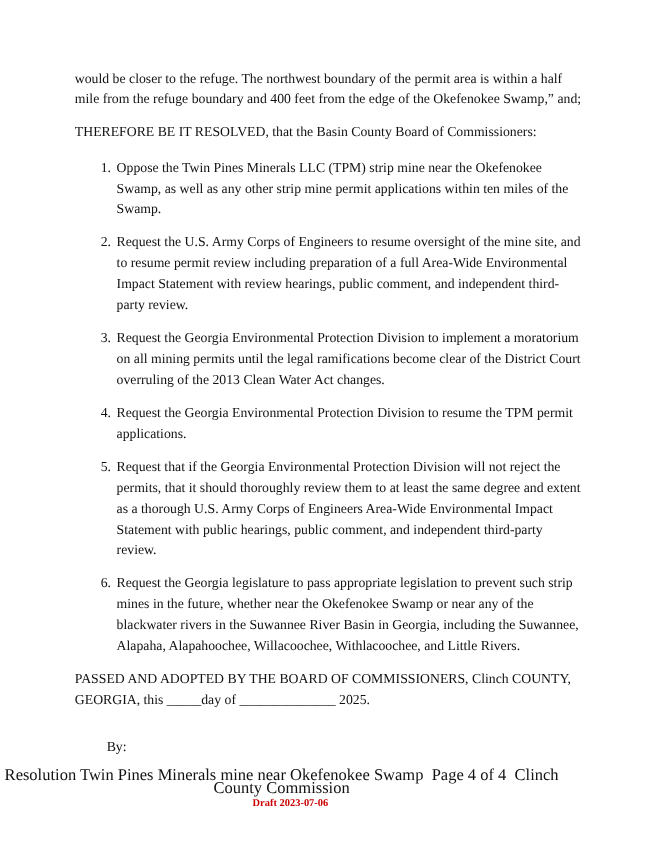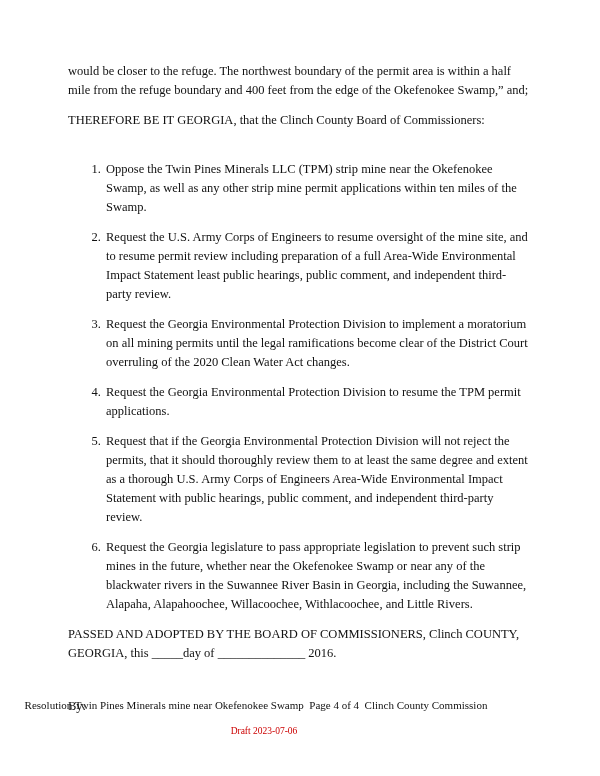--- a/index.html
+++ b/index.html
@@ -23,91 +23,93 @@
     top: 62px;
     left: 68px;
     width: 462px;
     font-size: 12.5px;
     line-height: 19px;
   }
   .content p {
     margin: 0 0 11px 0;
   }
   ol.res-list {
-    margin: 30px 0 11px 0;
+    margin: 13px 0 11px 0;
     padding: 0 0 0 36px;
   }
   ol.res-list li {
     margin: 0 0 11px 0;
     padding-left: 2px;
   }
   .passed {
     margin-top: 14px;
   }
   .bold {
     font-weight: normal;
   }
   .sig-row {
     display: flex;
     align-items: flex-end;
   }
   .sig-row.by {
-    margin-top: 34px;
+    margin-top: 24px;
+    text-align: center;
   }
   .sig-label {
     width: 76px;
     flex: 0 0 auto;
   }
   .sig-line {
     letter-spacing: 0.5px;
     white-space: nowrap;
   }
   .footer {
     position: absolute;
     top: 699px;
     left: 0;
     width: 512px;
     text-align: center;
-    font-size: 11px;
+    font-size: 15px;
     line-height: 12px;
     color: #111111;
     white-space: pre-wrap;
   }
   .draft {
     position: absolute;
     top: 725px;
     left: 0;
     width: 528px;
     text-align: center;
     font-size: 9.5px;
     line-height: 12px;
     color: #cc0000;
+    font-weight: bold;
   }
 </style>
 </head>
 <body>
 
 <div class="page">
   <div class="content">
 
     <p>would be closer to the refuge. The northwest boundary of the permit area is within a half mile from the refuge boundary and 400 feet from the edge of the Okefenokee Swamp,” and;</p>
 
 
-    <p>THEREFORE BE IT GEORGIA, that the Clinch County Board of Commissioners:</p>
+    <p>THEREFORE BE IT RESOLVED, that the Basin County Board of Commissioners:</p>
 
     <ol class="res-list">
       <li>Oppose the Twin Pines Minerals LLC (TPM) strip mine near the Okefenokee Swamp, as well as any other strip mine permit applications within ten miles of the Swamp.</li>
-      <li>Request the U.S. Army Corps of Engineers to resume oversight of the mine site, and to resume permit review including preparation of a full Area-Wide Environmental Impact Statement least public hearings, public comment, and independent third-party review.</li>
-      <li>Request the Georgia Environmental Protection Division to implement a moratorium on all mining permits until the legal ramifications become clear of the District Court overruling of the 2020 Clean Water Act changes.</li>
+      <li>Request the U.S. Army Corps of Engineers to resume oversight of the mine site, and to resume permit review including preparation of a full Area-Wide Environmental Impact Statement with review hearings, public comment, and independent third-party review.</li>
+      <li>Request the Georgia Environmental Protection Division to implement a moratorium on all mining permits until the legal ramifications become clear of the District Court overruling of the 2013 Clean Water Act changes.</li>
       <li>Request the Georgia Environmental Protection Division to resume the TPM permit applications.</li>
       <li>Request that if the Georgia Environmental Protection Division will not reject the permits, that it should thoroughly review them to at least the same degree and extent as a thorough U.S. Army Corps of Engineers Area-Wide Environmental Impact Statement with public hearings, public comment, and independent third-party review.</li>
       <li>Request the Georgia legislature to pass appropriate legislation to prevent such strip mines in the future, whether near the Okefenokee Swamp or near any of the blackwater rivers in the Suwannee River Basin in Georgia, including the Suwannee, Alapaha, Alapahoochee, Willacoochee, Withlacoochee, and Little Rivers.</li>
     </ol>
 
-    <p class="passed"><span class="bold">PASSED AND ADOPTED BY THE BOARD OF COMMISSIONERS, Clinch COUNTY, GEORGIA,</span><span> this _____day of ______________ 2016.</span></p>
+    <p class="passed"><span class="bold">PASSED AND ADOPTED BY THE BOARD OF COMMISSIONERS, Clinch COUNTY, GEORGIA,</span><span> this _____day of ______________ 2025.</span></p>
 
     <div class="sig-row by">
       <span class="sig-label">By:</span>
     </div>
 
   </div>
 
   <div class="footer">Resolution Twin Pines Minerals mine near Okefenokee Swamp  Page 4 of 4  Clinch County Commission</div>
 
   <div class="draft">Draft 2023-07-06</div>

